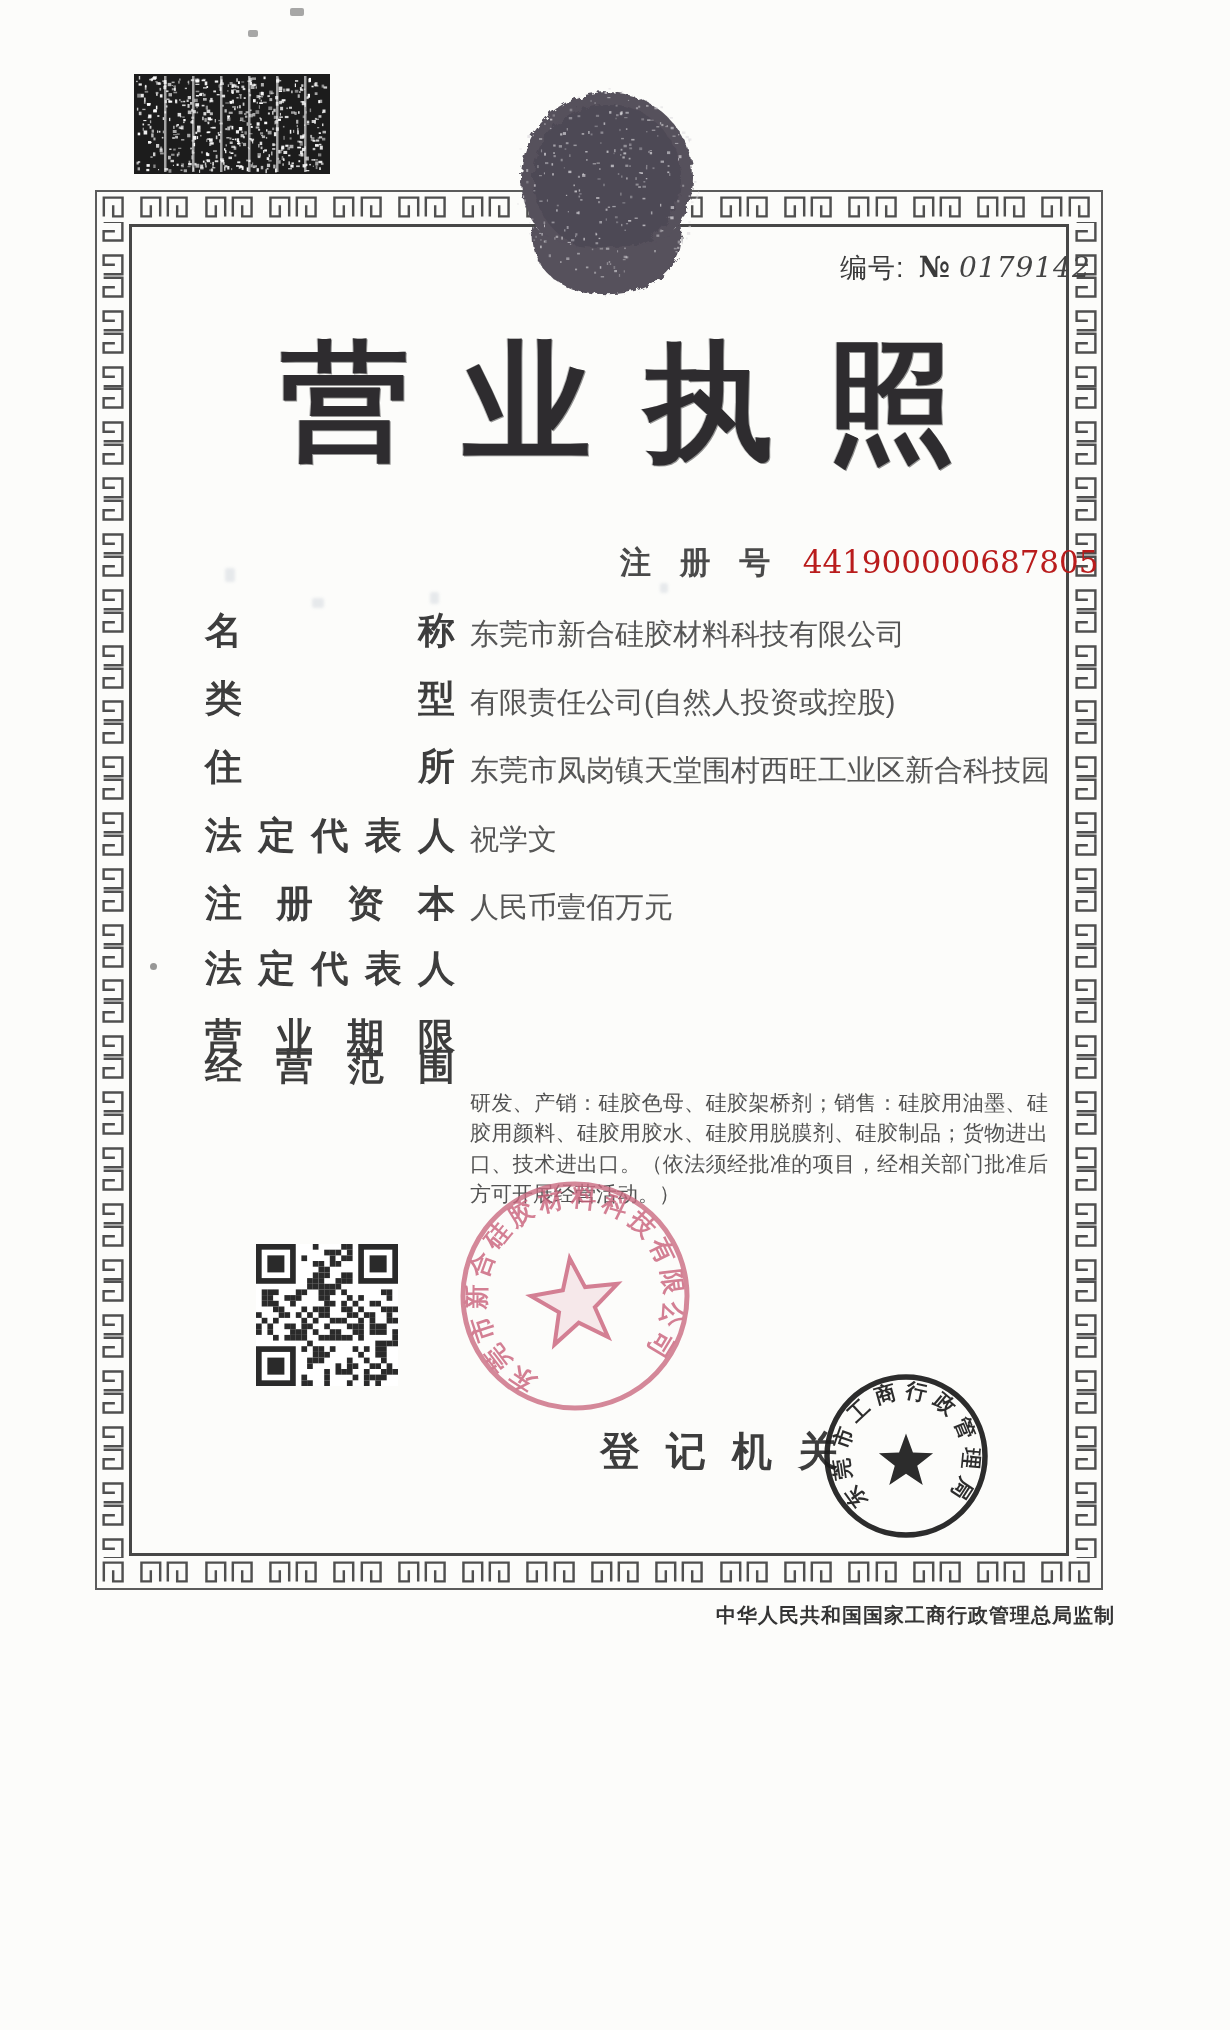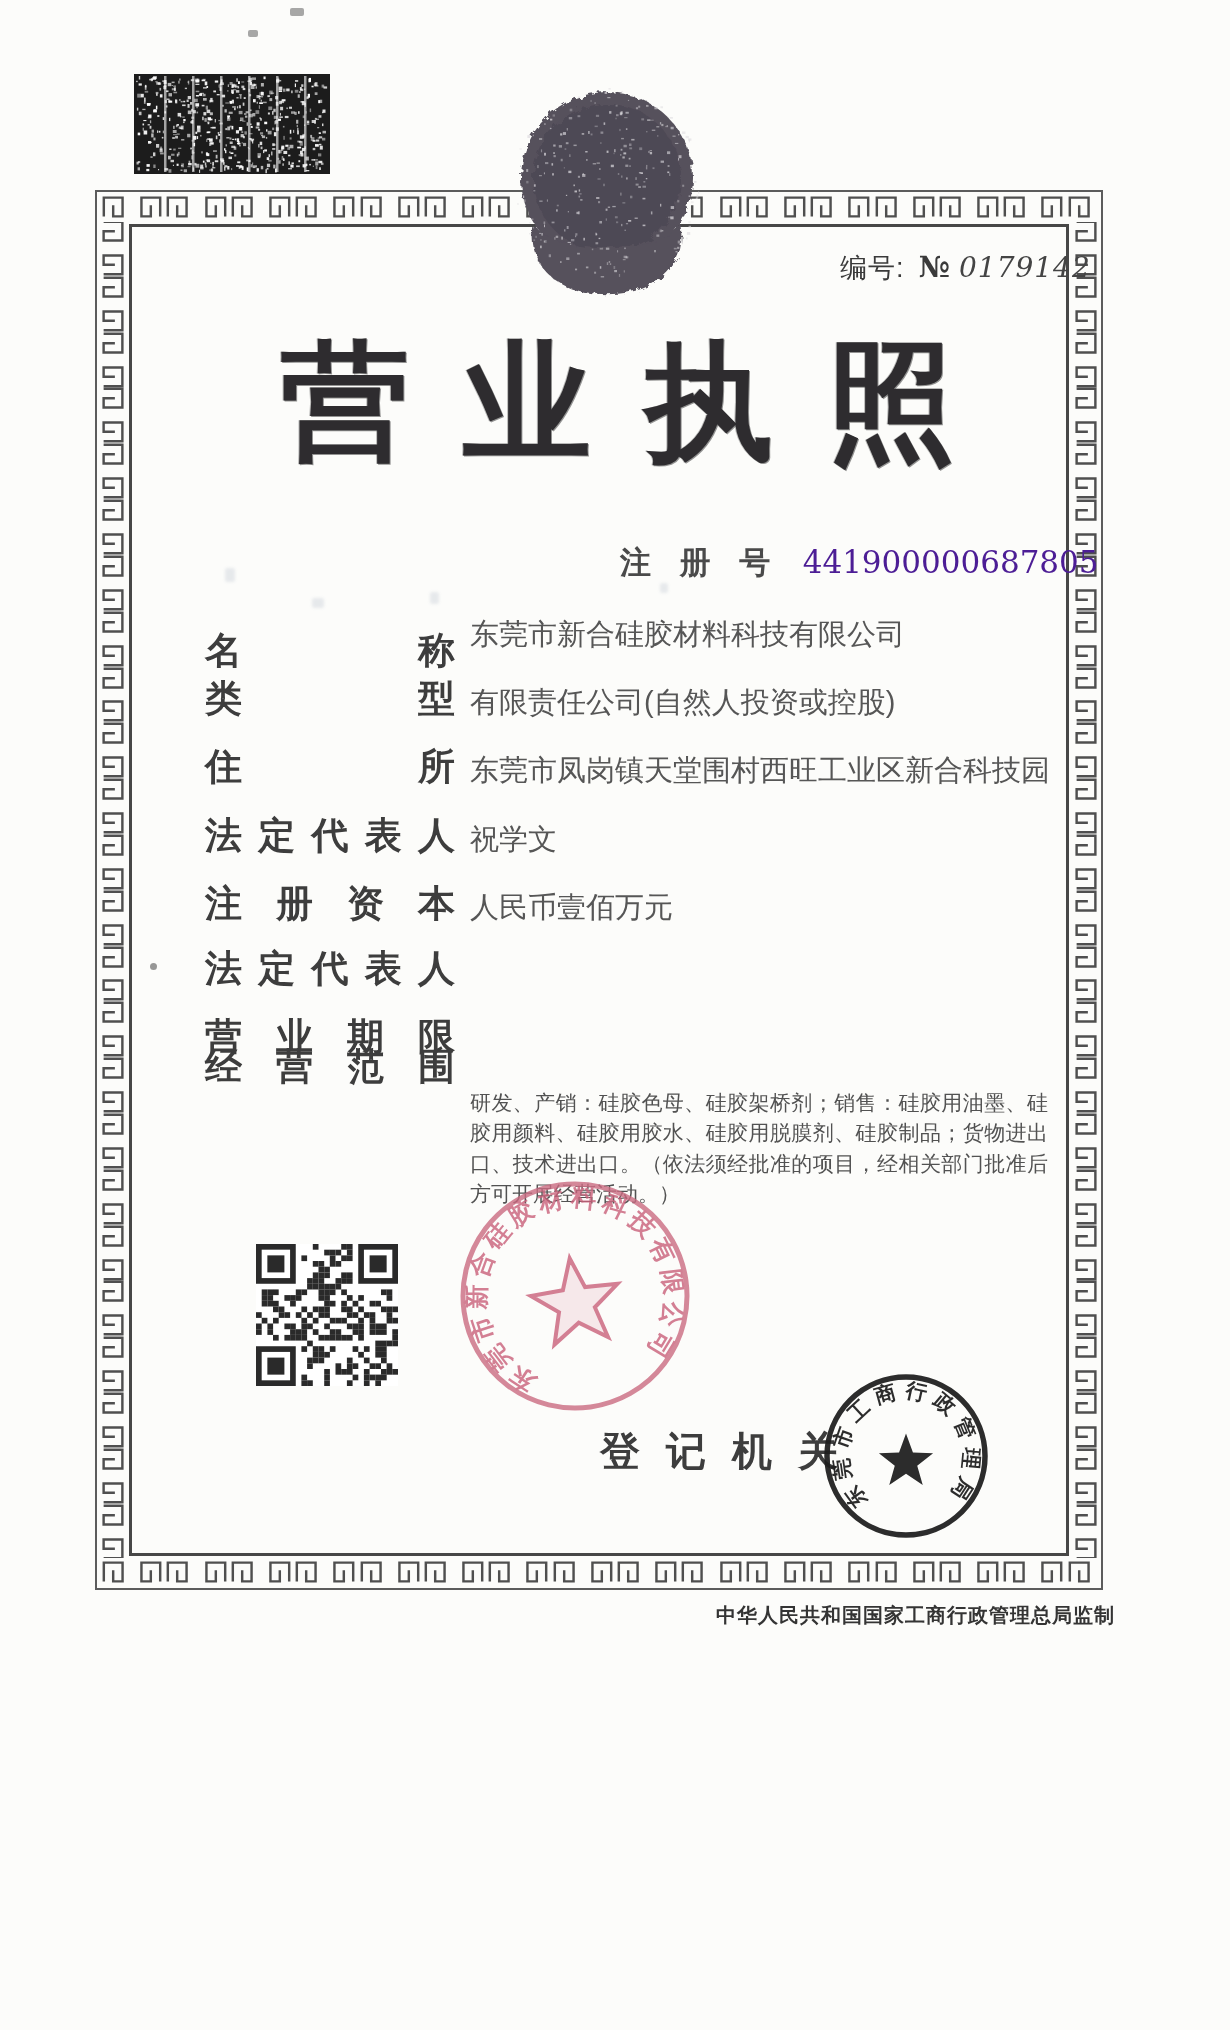--- a/index.html
+++ b/index.html
@@ -27,21 +27,21 @@
   .serial{top:250px;left:840px;font-size:27px;color:#3a3a3a;letter-spacing:1px;white-space:nowrap;}
   .serial .nosign{font-family:"DejaVu Serif",serif;font-weight:700;font-size:29px;padding:0 8px 0 14px;}
   .serial .num{font-family:"DejaVu Serif",serif;font-size:28px;color:#444;font-style:italic;}
   
   .title{top:338px;left:130px;width:950px;text-align:center;font-size:128px;line-height:1;
     font-weight:900;letter-spacing:54px;padding-left:40px;color:#2e2c2f;
     text-shadow:1px 1px 0 rgba(60,60,60,.55), -1px 0 0 rgba(60,60,60,.35);}
   
   .regno{top:542px;left:620px;white-space:nowrap;}
   .regno .lbl{font-size:31px;font-weight:700;color:#4a4a4a;letter-spacing:10px;}
-  .regno .val{font-family:"DejaVu Serif",serif;font-size:31px;color:#4c1d95;margin-left:18px;}
+  .regno .val{font-family:"DejaVu Serif",serif;font-size:31px;color:#b91c1c;margin-left:18px;}
   
   .flabel{position:absolute;left:205px;width:250px;font-size:37px;font-weight:700;color:#3d3d3d;
     line-height:1;text-align:justify;text-align-last:justify;}
   .fvalue{position:absolute;left:470px;width:580px;font-size:29px;color:#565656;line-height:1.15;}
   .fvalue.small{font-size:21px;line-height:1.45;width:578px;text-align:justify;color:#525252;}
   
   .registry{top:1424px;left:600px;font-size:40px;font-weight:700;letter-spacing:26px;color:#3d3d3d;white-space:nowrap;}
   .dateline{top:1494px;left:0;width:1230px;height:50px;font-size:37px;color:#3a3a3a;z-index:2;}
   .dateline span{position:absolute;top:0;}
   .d-year{left:753px;font-family:"DejaVu Serif",serif;}
@@ -1400,21 +1400,21 @@
     <span>编号:</span><span class="nosign">№</span><span class="num">0179142</span>
   </div>
 
   <div class="abs title">营业执照</div>
 
   <div class="abs regno">
     <span class="lbl">注 册 号</span>
     <span class="val">441900000687805</span>
   </div>
 
-  <div class="abs flabel" style="top:632px">名称</div>
+  <div class="abs flabel" style="top:612px">名称</div>
   <div class="abs fvalue" style="top:618px">东莞市新合硅胶材料科技有限公司</div>
 
   <div class="abs flabel" style="top:680px">类型</div>
   <div class="abs fvalue" style="top:686px">有限责任公司(自然人投资或控股)</div>
 
   <div class="abs flabel" style="top:748px">住所</div>
   <div class="abs fvalue" style="top:754px">东莞市凤岗镇天堂围村西旺工业区新合科技园</div>
 
   <div class="abs flabel" style="top:817px">法定代表人</div>
   <div class="abs fvalue" style="top:823px">祝学文</div>

